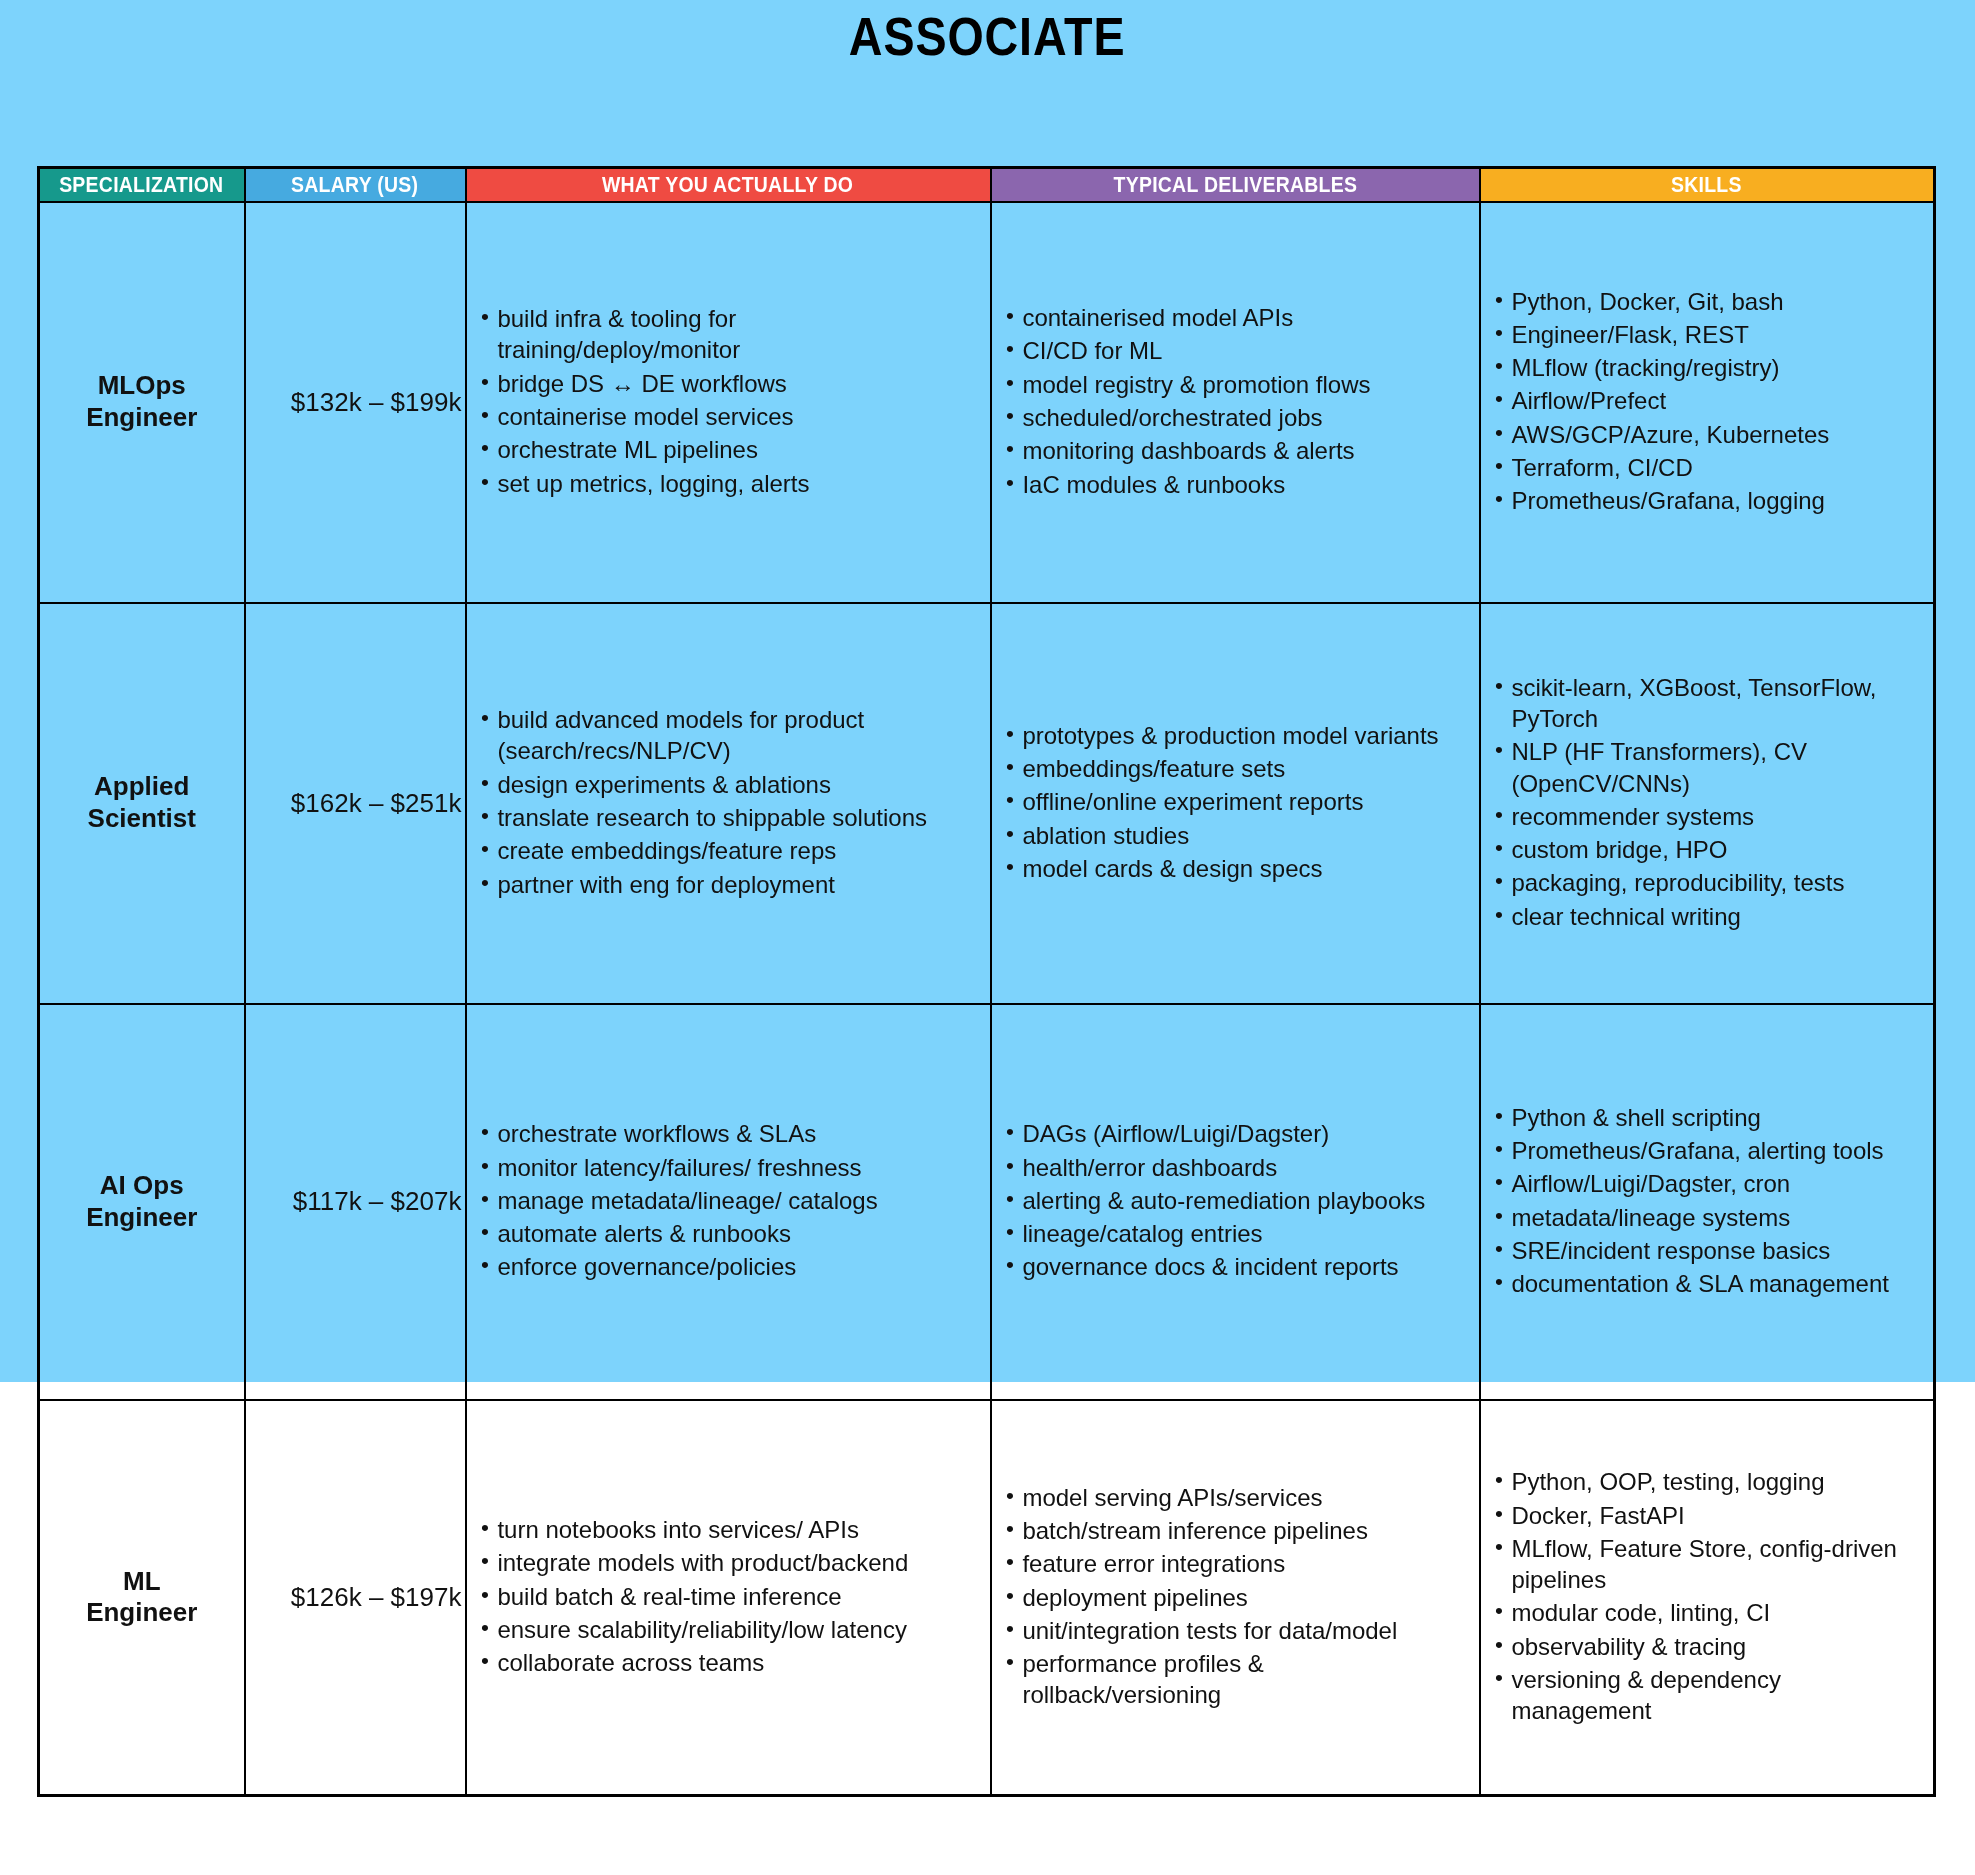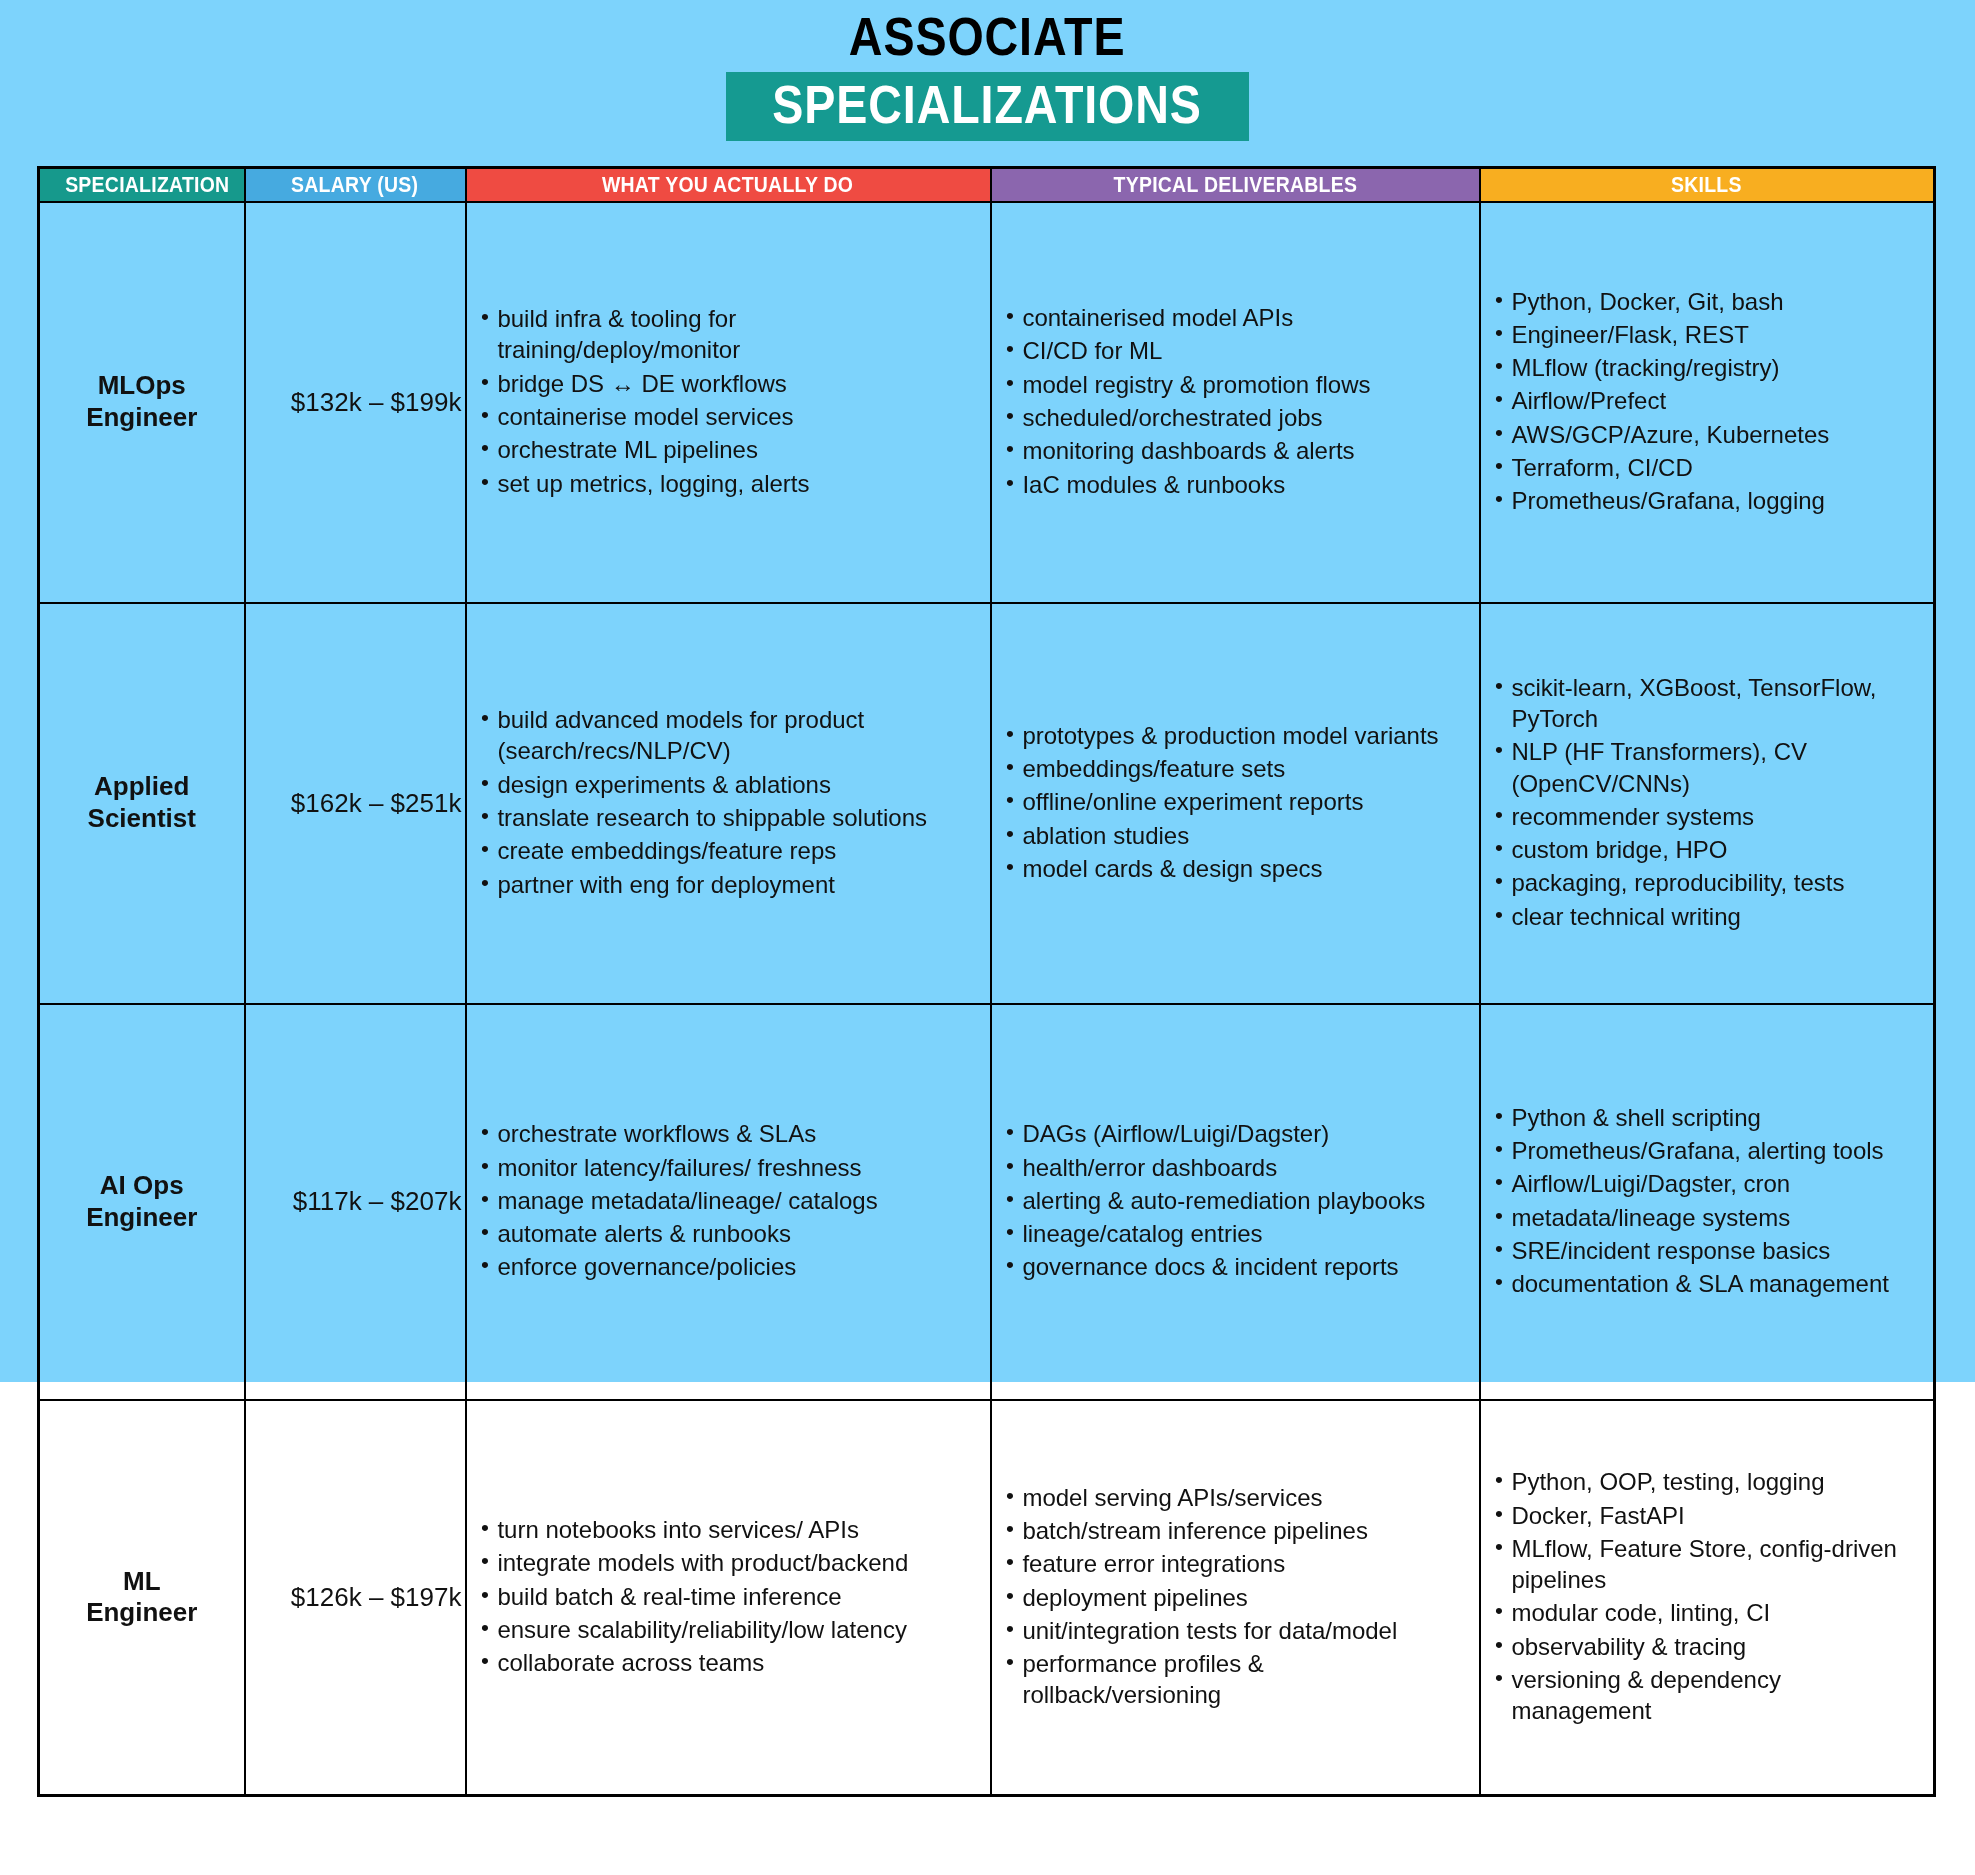--- a/index.html
+++ b/index.html
@@ -83,21 +83,21 @@
     color: #ffffff;
     font-size: 21.6px;
     font-weight: 700;
     letter-spacing: 0.3px;
     white-space: nowrap;
   }
   thead th > span {
     display: inline-block;
     transform: scaleX(0.9);
   }
-  th.h-spec  { background: #16998c; text-align: right; }
+  th.h-spec  { background: #16998c; }
   th.h-sal   { background: #46aae0; }
   th.h-do    { background: #ef4b42; }
   th.h-del   { background: #8b66ae; }
   th.h-skill { background: #f8ae20; margin-left: 44px; }
 
   
   td.role {
     text-align: center;
     font-size: 26px;
     font-weight: 700;
@@ -146,23 +146,20 @@
   tr.row-3 td { height: 396px; }
   tr.row-4 td { height: 396px; }
 </style>
 </head>
 <body>
 
 <div class="page">
 
   <div class="title-block">
     <div class="title-main">ASSOCIATE</div>
-    <div class="title-banner">
-      <span class="title-banner-text">SPECIALIZATIONS</span>
-    </div>
   </div>
 
   <div class="table-wrap">
     <table class="spec-table">
       <colgroup>
         <col class="c-spec">
           <col class="c-sal">
           <col class="c-do">
           <col class="c-del">
           <col class="c-skill">

